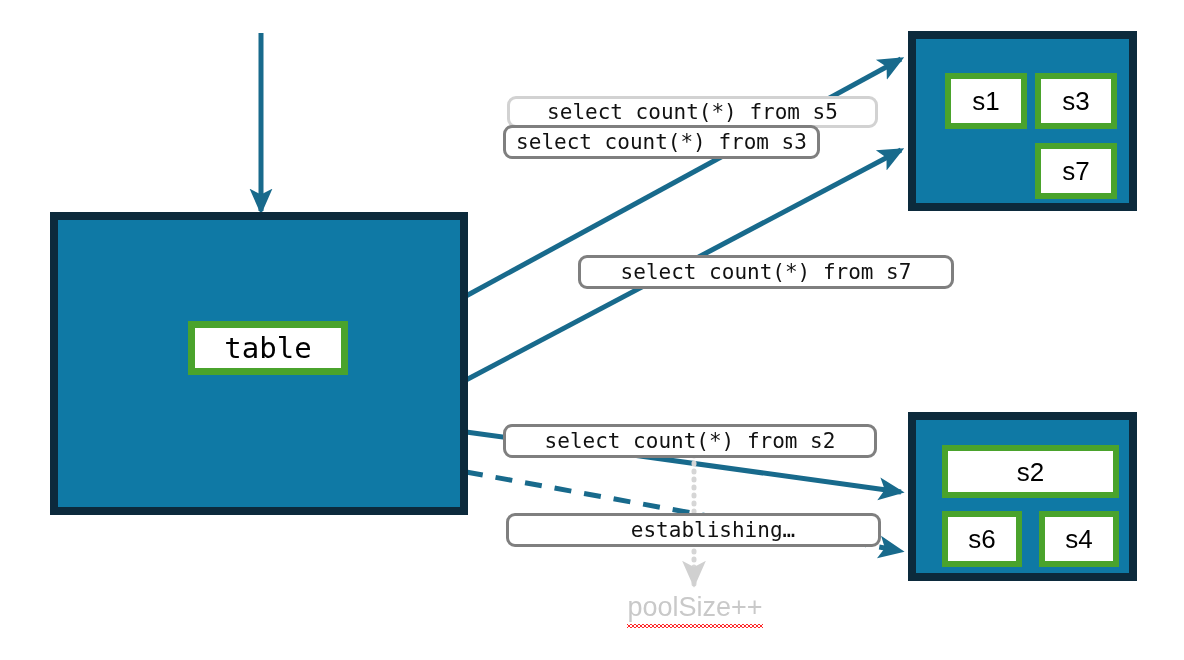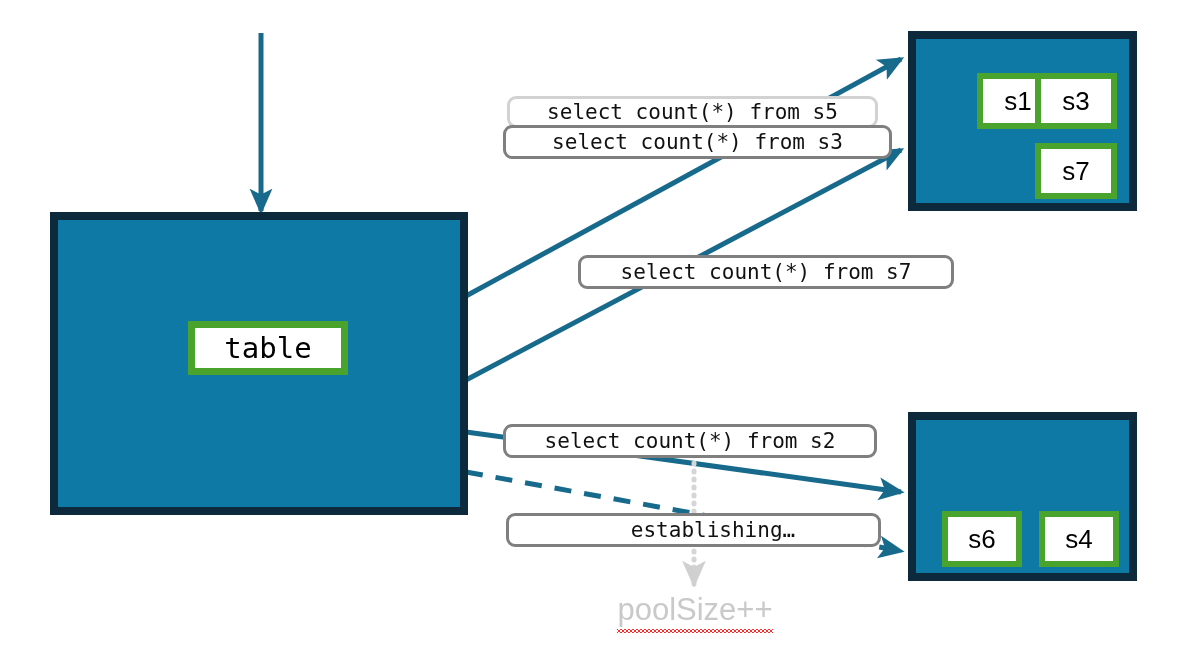--- a/index.html
+++ b/index.html
@@ -70,21 +70,21 @@
     line-height: 1;
   }
   .chip.mono {
     font-family: "DejaVu Sans Mono", monospace;
     font-size: 29px;
     border-width: 7px;
   }
 
   #chip-table { left: 130px; top: 101px; width: 160px; height: 54px; }
 
-  #chip-s1 { left: 29px; top: 34px; width: 82px; height: 56px; margin-left: 32px; }
+  #chip-s1 { left: 29px; top: 34px; width: 82px; height: 56px; }
   #chip-s3 { left: 119px; top: 34px; width: 82px; height: 56px; }
   #chip-s5 { left: 29px; top: 104px; width: 82px; height: 56px; }
   #chip-s7 { left: 119px; top: 104px; width: 82px; height: 56px; }
 
   #chip-s2 { left: 26px; top: 25px; width: 177px; height: 53px; }
   #chip-s6 { left: 26px; top: 91px; width: 80px; height: 56px; }
   #chip-s4 { left: 123px; top: 91px; width: 80px; height: 56px; }
 
   
   .qlabel {
@@ -103,34 +103,34 @@
     z-index: 4;
     white-space: nowrap;
   }
   .qlabel.faded {
     border-color: #d2d2d2;
     z-index: 3;
   }
 
   #label-table { left: 50px;  top: 110px; width: 419px; height: 45px; }
   #label-s5    { left: 507px; top: 96px;  width: 371px; height: 32px; }
-  #label-s3    { left: 503px; top: 125px; width: 389px; height: 34px; }
+  #label-s3    { left: 503px; top: 125px; width: 317px; height: 34px; }
   #label-s7    { left: 578px; top: 255px; width: 376px; height: 34px; }
   #label-s2    { left: 503px; top: 424px; width: 374px; height: 34px; }
   #label-est   { left: 506px; top: 513px; width: 375px; height: 34px; padding-left: 39px; }
 
   
   #poolsize {
     position: absolute;
     left: 600px;
     top: 592px;
     width: 190px;
     text-align: center;
     font-family: "Liberation Sans", sans-serif;
-    font-size: 31px;
+    font-size: 27px;
     color: #c9c9c9;
     z-index: 4;
     white-space: nowrap;
   }
   #poolsize .squiggle {
     position: relative;
     display: inline-block;
     padding-bottom: 2px;
   }
   #poolsize .squiggle::after {
@@ -179,20 +179,21 @@
     <div class="chip mono" id="chip-table">table</div>
   </div>
 
   <div class="teal-box" id="pool-top">
     <div class="chip" id="chip-s1">s1</div>
     <div class="chip" id="chip-s3">s3</div>
     <div class="chip" id="chip-s7">s7</div>
   </div>
 
   <div class="teal-box" id="pool-bottom">
+    <div class="chip" id="chip-s2">s2</div>
     <div class="chip" id="chip-s6">s6</div>
     <div class="chip" id="chip-s4">s4</div>
   </div>
 
 
   <div class="qlabel faded" id="label-s5">select count(*) from s5</div>
 
   <div class="qlabel" id="label-s3">select count(*) from s3</div>
 
   <div class="qlabel" id="label-s7">select count(*) from s7</div>

